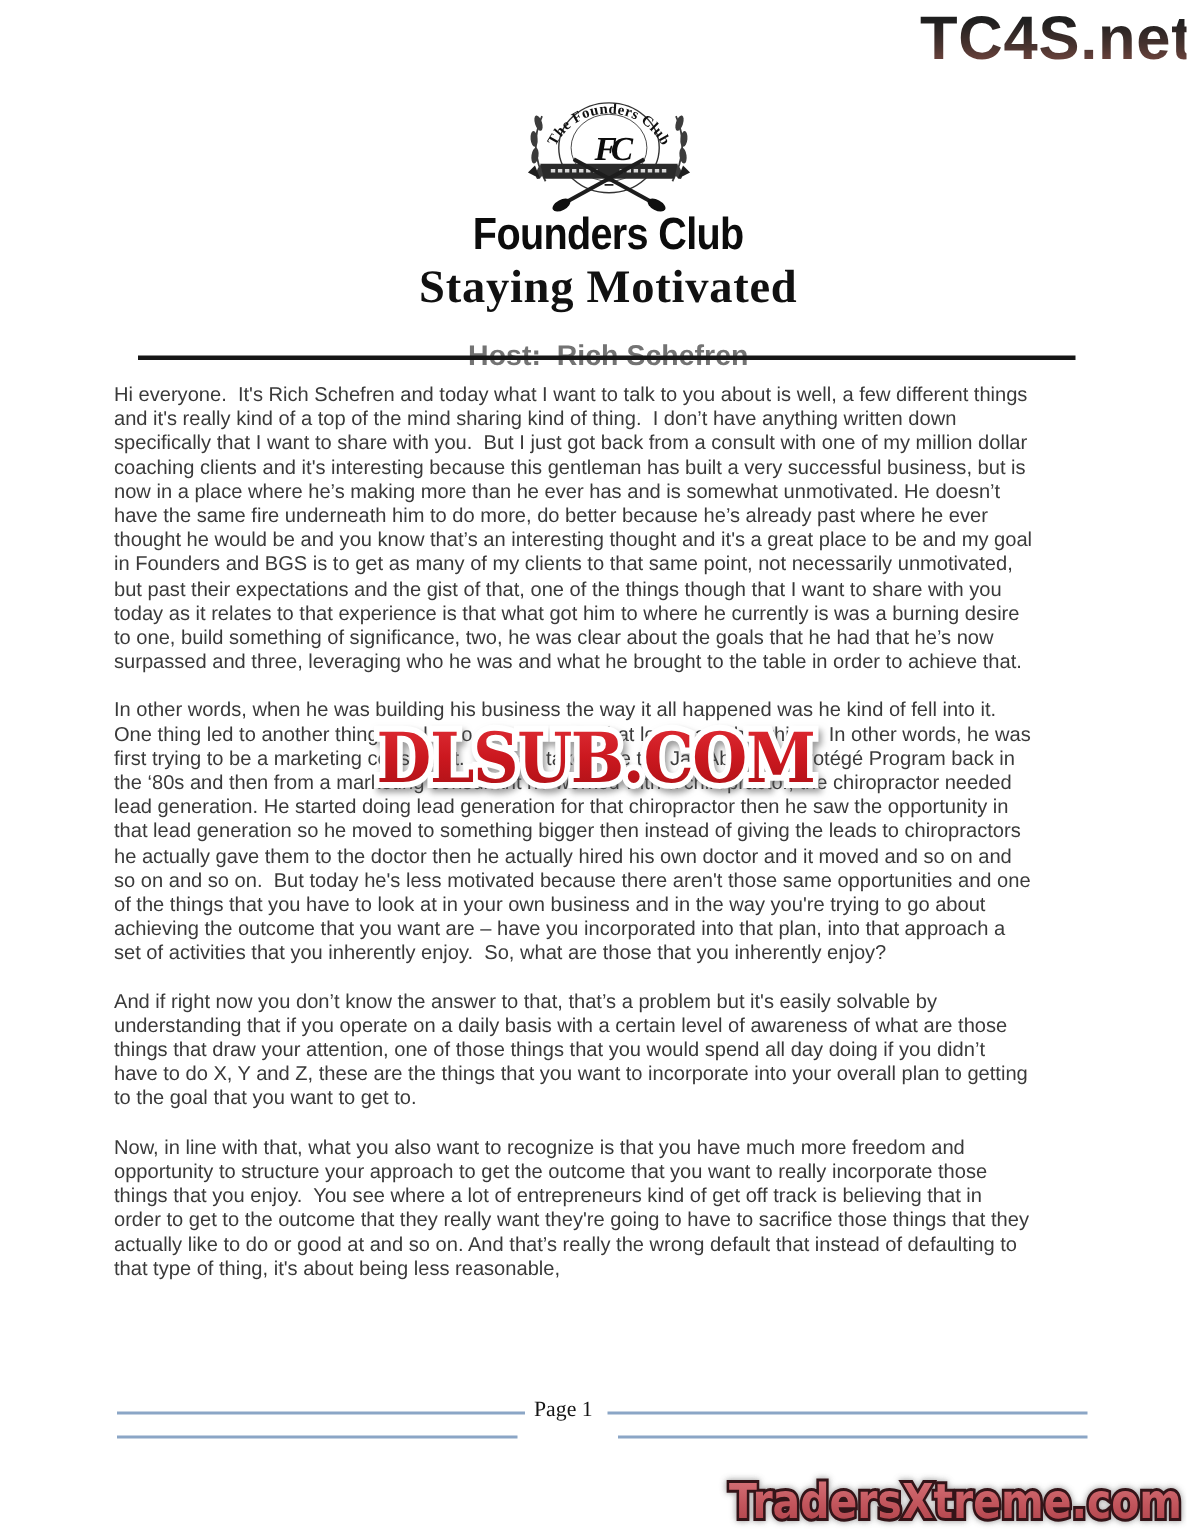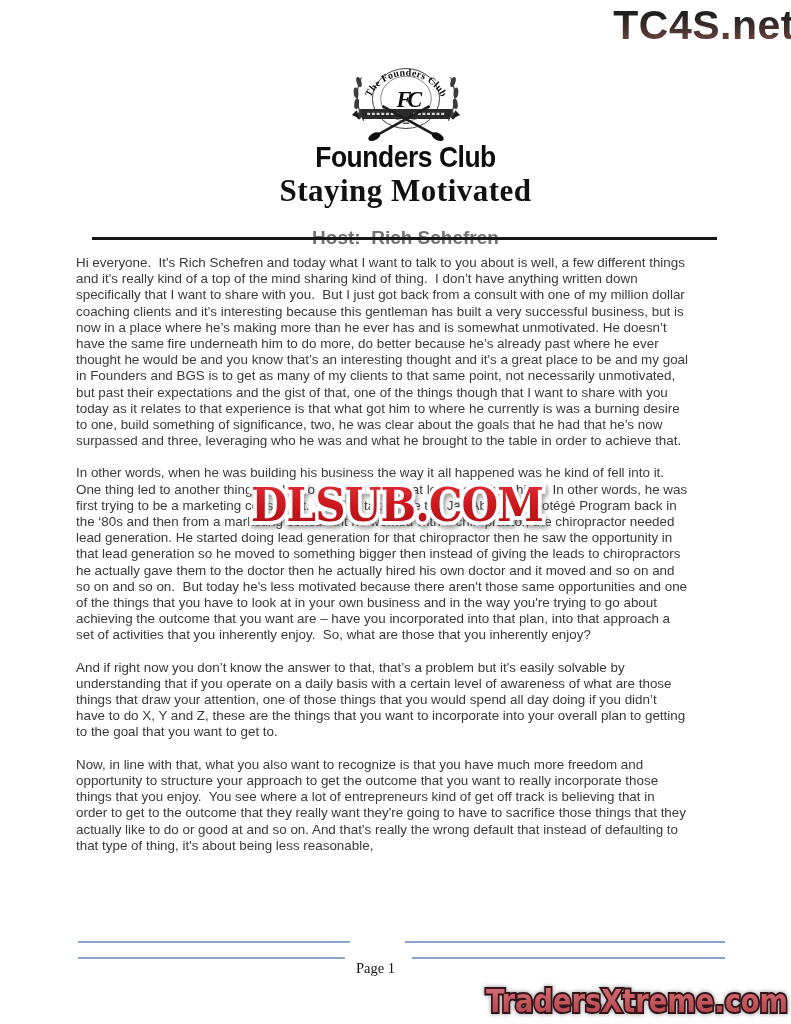--- a/index.html
+++ b/index.html
@@ -32,21 +32,21 @@
   .body-text{position:absolute;left:76px;top:255px;width:613px;}
   .para{margin:0 0 16px 0;font-family:"Liberation Sans",sans-serif;font-size:13.4px;
         line-height:16.2px;color:#3a3a3a;white-space:pre-wrap;}
 
   
   .wm-center{position:absolute;left:236px;top:476px;
              filter:drop-shadow(2px 3px 2px rgba(80,80,80,0.55));}
 
   
   .f-line{position:absolute;height:2px;background:#8ba6c6;}
-  .page-label{position:absolute;left:356px;top:960px;font-family:"Liberation Serif",serif;
+  .page-label{position:absolute;left:356px;top:932px;font-family:"Liberation Serif",serif;
               font-size:14.5px;color:#141414;}
 
   
   .wm-bottom{position:absolute;right:3px;top:977px;
              filter:drop-shadow(0 0 2px rgba(175,175,175,0.95)) drop-shadow(0 0 1px rgba(205,205,205,0.9));}
 </style>
 </head>
 <body>
 
 <div class="page">

